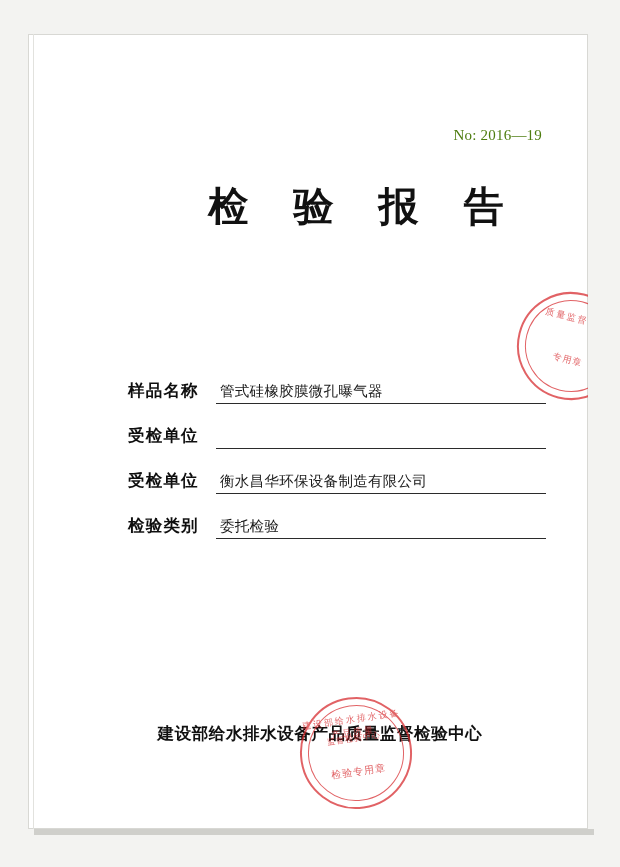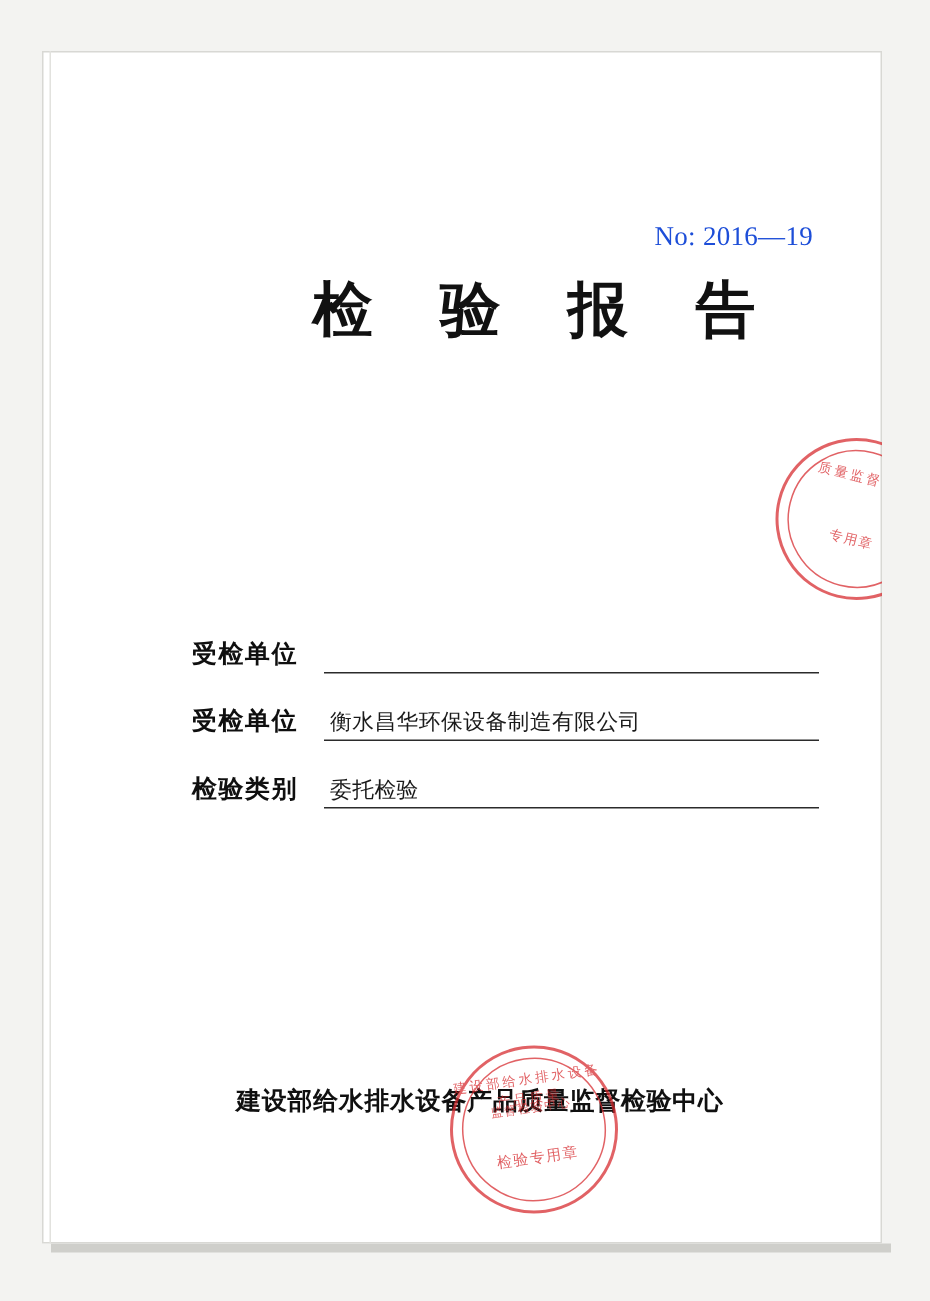--- a/index.html
+++ b/index.html
@@ -59,25 +59,24 @@
     left: 28px;
     top: 34px;
     width: 560px;
     height: 795px;
   }
 
   #report-number {
     position: absolute;
     right: 46px;
     top: 93px;
-    font-size: 18px;
-    color: #1d4ed8;
+    font-size: 15px;
+    color: #4d7c0f;
     letter-spacing: 0.2px;
     white-space: nowrap;
-    margin-top: 20px;
   }
 
   #doc-title {
     position: absolute;
     left: 0;
     top: 145px;
     width: 560px;
     text-align: center;
     font-family: "Liberation Sans", sans-serif;
     font-weight: bold;
@@ -250,20 +249,25 @@
 <div id="page-shadow"></div>
 <div id="page-sheet"></div>
 <div id="left-fold"></div>
 
 <div class="doc-content">
 
   <div id="report-number">No: 2016—19</div>
 
   <div id="doc-title">检 验 报 告</div>
 
+  <div class="field-row" id="row-sample">
+    <span class="field-label">样品名称</span>
+    <span class="field-value">管式硅橡胶膜微孔曝气器</span>
+    <span class="field-underline"></span>
+  </div>
 
   <div class="field-row" id="row-model">
     <span class="field-label">受检单位</span>
     <span class="field-underline"></span>
   </div>
 
   <div class="field-row" id="row-unit">
     <span class="field-label">受检单位</span>
     <span class="field-value">衡水昌华环保设备制造有限公司</span>
     <span class="field-underline"></span>

